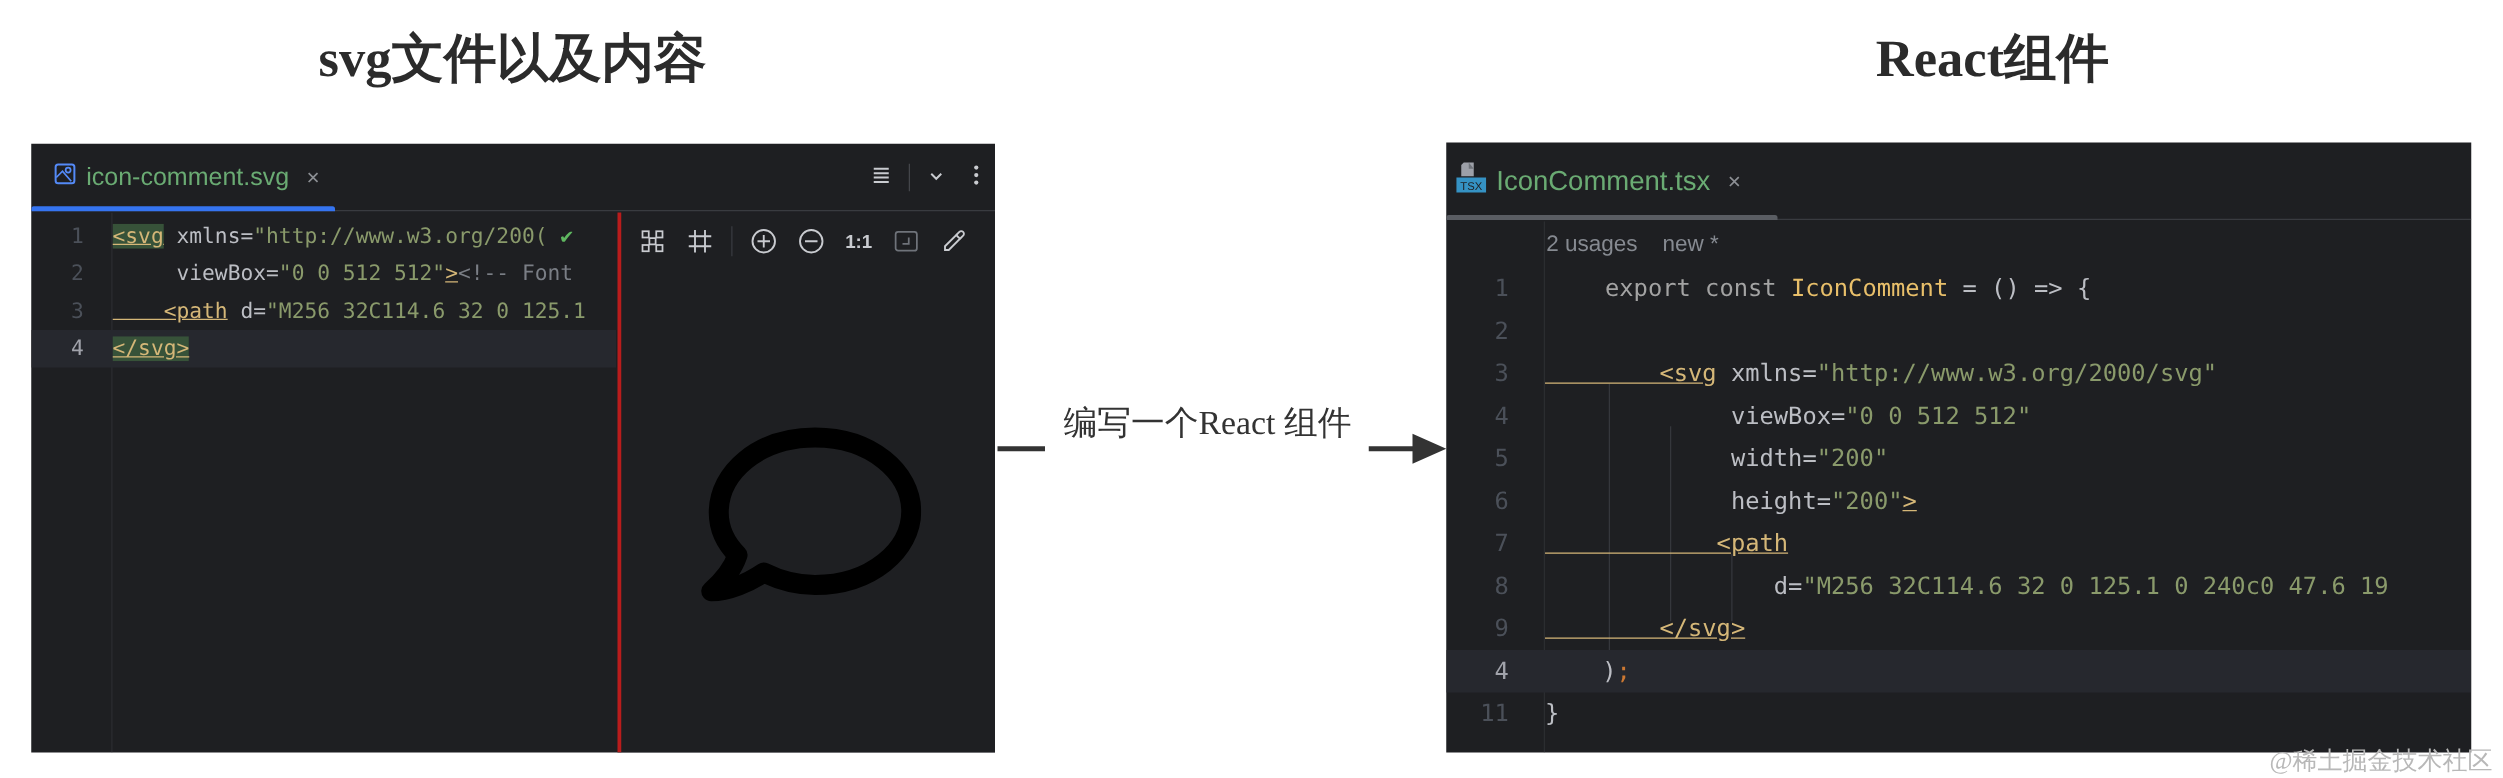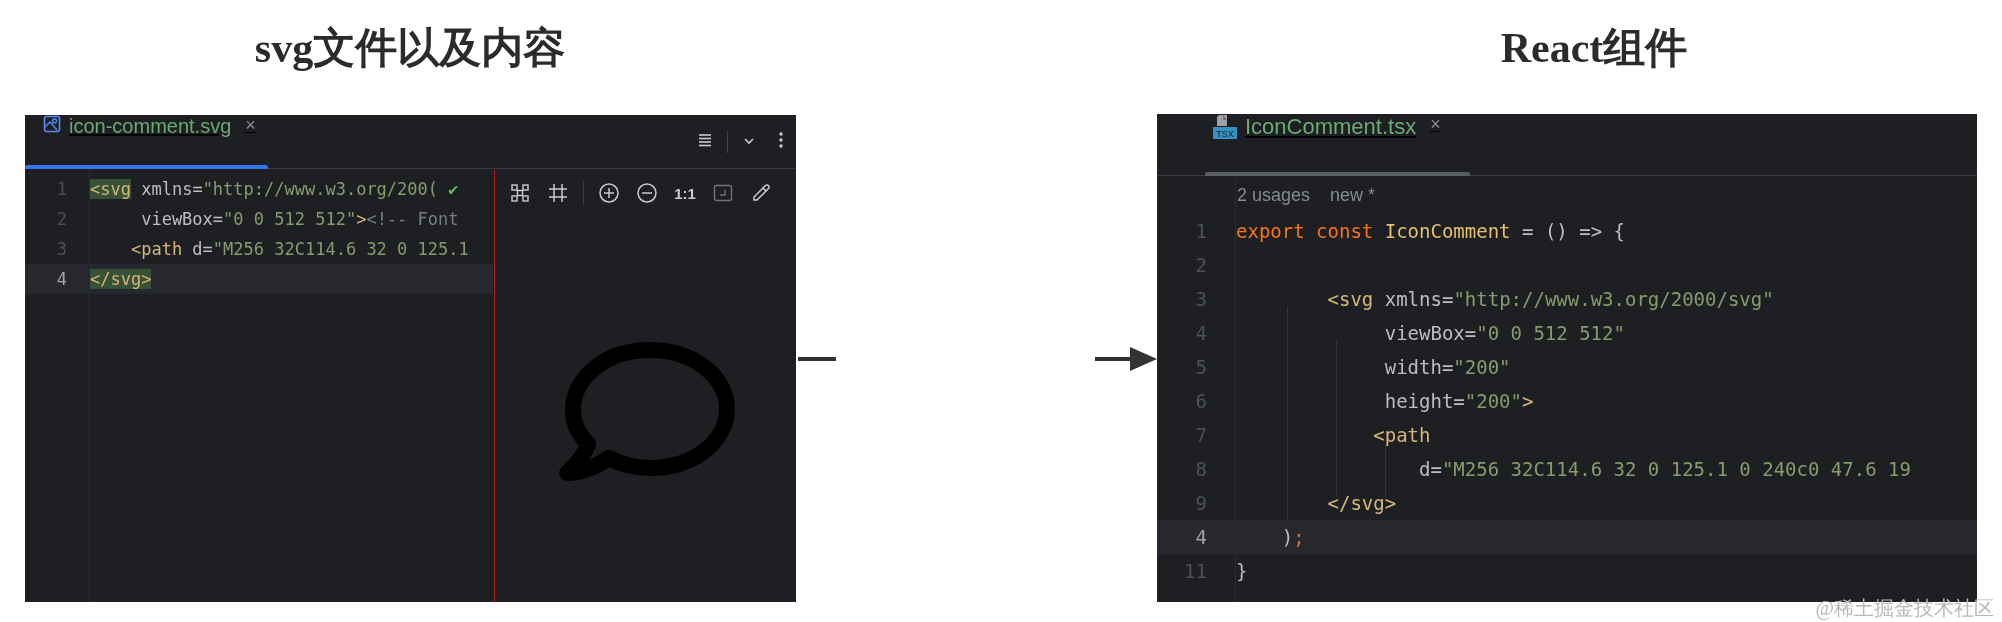--- a/index.html
+++ b/index.html
@@ -21,25 +21,25 @@
   }
   #editor-left { left: 25px; top: 115px; width: 771px; height: 487px; }
   #editor-right { left: 1157px; top: 114px; width: 820px; height: 488px; }
 
   .tabbar { position: absolute; left: 0; top: 0; right: 0; border-bottom: 1px solid #393b40; }
   #editor-left .tabbar { height: 54px; }
   #editor-right .tabbar { height: 62px; }
 
   .tab {
     position: absolute; left: 0; top: 0; bottom: -1px;
-    display: flex; align-items: flex-start; gap: 8px;
-    font-family: "Liberation Sans", sans-serif; white-space: nowrap; text-decoration: underline;
+    display: flex; align-items: center; gap: 8px;
+    font-family: "Liberation Sans", sans-serif; white-space: nowrap;
   }
   #editor-left .tab { width: 243px; padding-left: 18px; font-size: 20px; }
-  #editor-right .tab { width: 265px; padding-left: 8px; font-size: 22px; margin-left: 48px; }
+  #editor-right .tab { width: 265px; padding-left: 8px; font-size: 22px; }
   .tab .tab-label { color: #6aab73; }
   .tab .tab-close { color: #8c8f94; font-size: 18px; margin-left: 6px; }
   .tab-underline { position: absolute; left: 0; right: 0; bottom: 0; height: 4px; border-radius: 2px 2px 0 0; }
   #editor-left .tab-underline { background: #3574f0; }
   #editor-right .tab-underline { background: #5a5d63; }
 
   .tab-actions {
     position: absolute; right: 12px; top: 0; height: 54px;
     display: flex; align-items: center; gap: 14px; color: #c9cbd0;
   }
@@ -66,36 +66,36 @@
   
   #editor-right .code-area { position: absolute; left: 0; top: 63px; right: 0; bottom: 0; overflow: hidden; }
   #editor-right .gutter { left: 0; width: 79px; }
   #editor-right .code-line { height: 34px; font-size: 19px; }
   #editor-right .ln { width: 50px; margin-right: 29px; }
   #editor-right .hint-line { position: absolute; left: 80px; top: 8px; font-family: "Liberation Sans", sans-serif; font-size: 18px; color: #868a91; white-space: pre; }
 
   .indent-guide { position: absolute; width: 1px; background: #35373c; }
 
   
-  .tag { color: #d5b778; }
+  .tag { color: #d5b778; text-decoration: underline; }
   .tag-bg { background: #375239; }
   .attr { color: #bcbec4; }
   .eq { color: #bcbec4; }
   .str { color: #6a8759; color: #8a9a6b; }
   .cmt { color: #7a7e85; }
-  .kw { color: #f97316; }
+  .kw { color: #a3a3a3; margin-left: 48px; }
   .fn { color: #ffc66d; color: #e8bf6a; }
   .punc { color: #bcbec4; }
   .semi { color: #cc7832; }
   .check { color: #5fb760; }
 
   
   .preview {
     position: absolute; left: 469px; top: 55px; right: 0; bottom: 0;
-    border-left: 1px solid #b91c1c; background: #1e1f22;
+    border-left: 3px solid #b91c1c; background: #1e1f22;
   }
   .preview-toolbar {
     position: absolute; left: 12px; top: 6px; height: 34px;
     display: flex; align-items: center; gap: 12px; color: #c9cbd0;
   }
   .preview-toolbar .tb-btn { width: 26px; height: 26px; display: flex; align-items: center; justify-content: center; font-size: 15px; font-family: "Liberation Sans", sans-serif; font-weight: bold; }
   .preview-toolbar .sep { width: 1px; height: 24px; background: #393b40; }
   .preview-image { position: absolute; left: 60px; top: 170px; width: 180px; height: 155px; }
 
   
@@ -242,20 +242,21 @@
     <div class="preview-image">
       <svg width="180" height="155" viewBox="0 0 180 155">
         <path d="M95 10 C50 10 18 38 18 70 C18 83 24 95 33 104 C29 116 20 126 12 133 C26 133 42 126 54 118 C66 124 80 128 95 128 C140 128 172 100 172 69 C172 38 140 10 95 10 Z" fill="none" stroke="#000" stroke-width="16" stroke-linejoin="round"></path>
       </svg>
     </div>
   </div>
 </div>
 
 <div class="connector-line" id="conn-left"></div>
 <div class="connector-text">
+  <div>编写一个React 组件</div>
 </div>
 <div class="connector-line" id="conn-right"></div>
 <div id="conn-arrowhead"></div>
 
 <div class="editor" id="editor-right">
   <div class="tabbar">
     <div class="tab">
       <span>
         <svg width="24" height="26" viewBox="0 0 24 26">
           <path d="M6 1 L14 1 L14 12 L4 12 L4 3 Z" fill="#9da0a8"></path>

